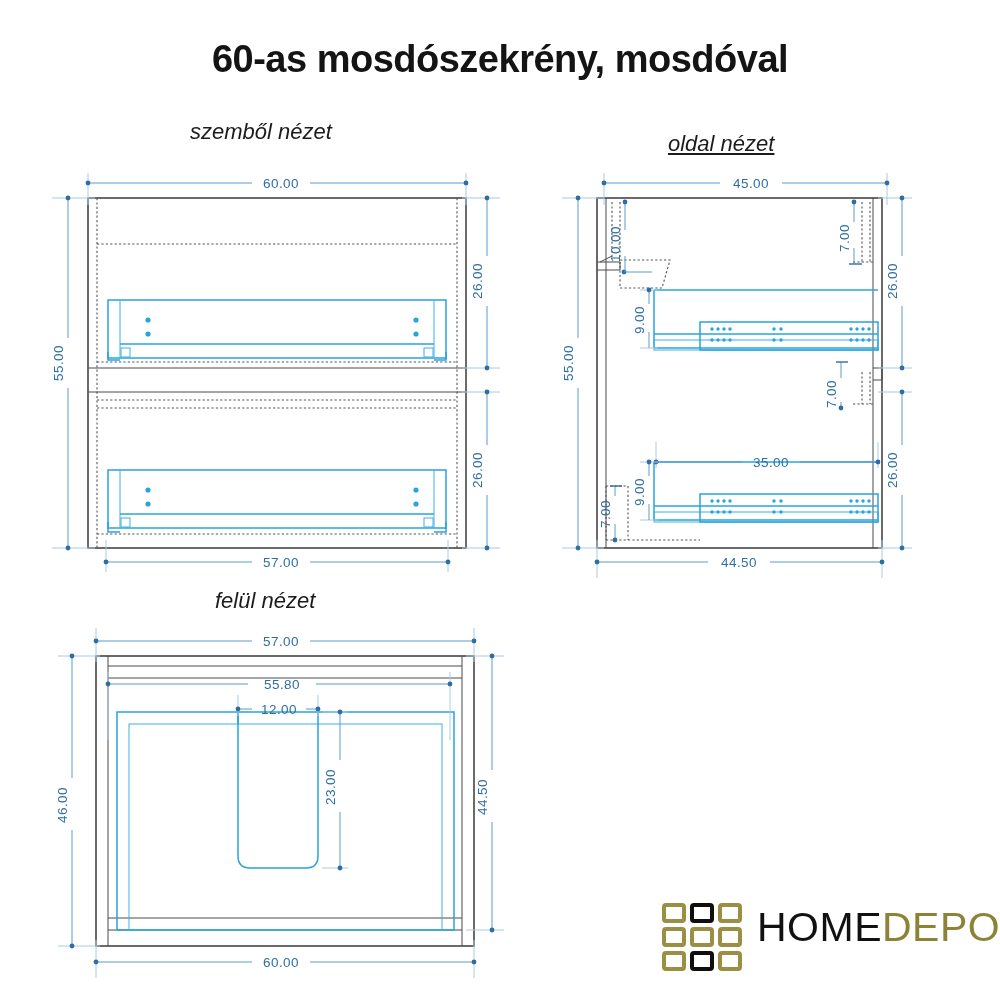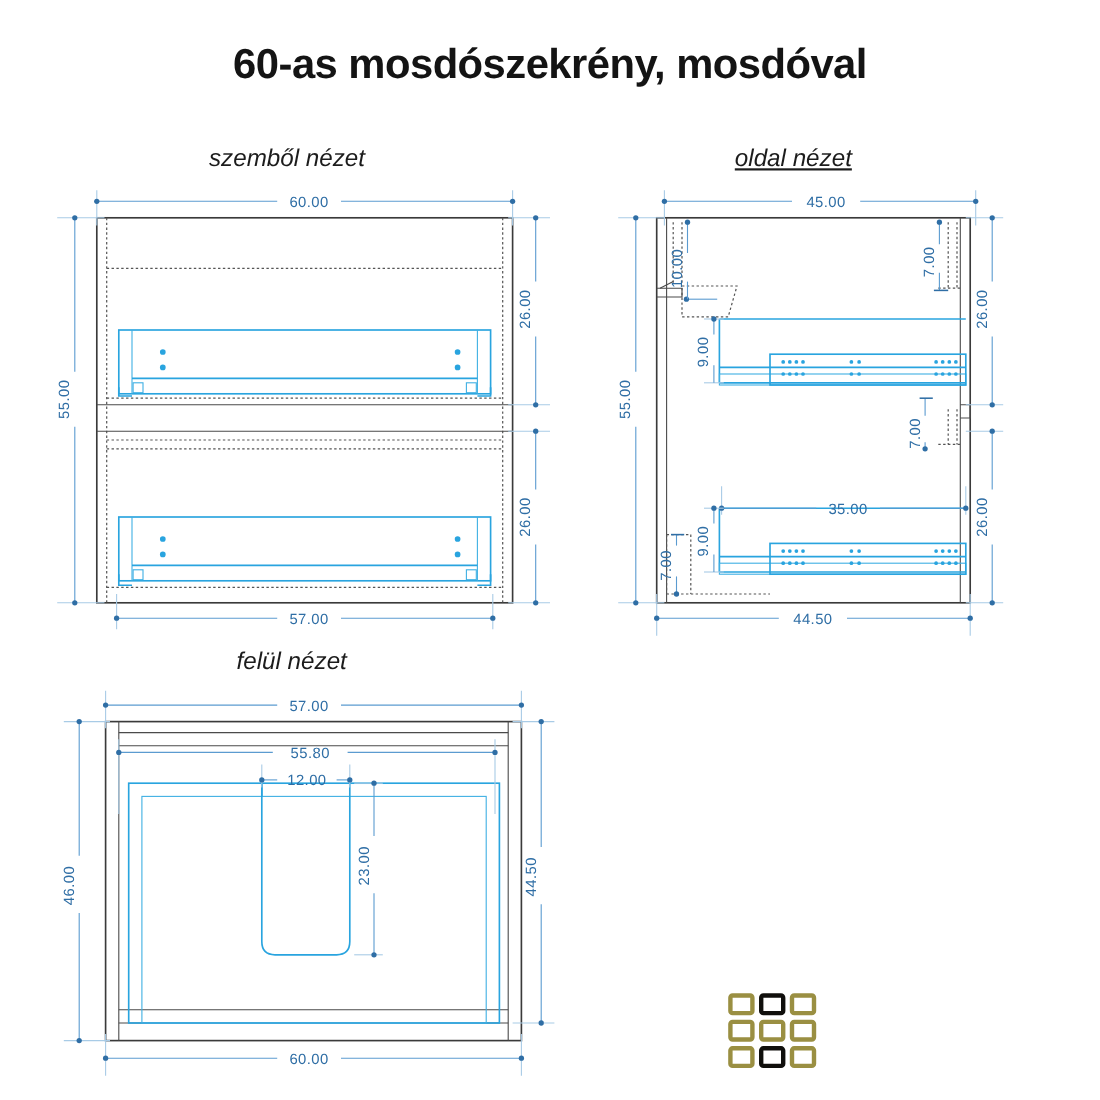--- a/index.html
+++ b/index.html
@@ -17,21 +17,21 @@
     text-align:center;
     font-size:38px;font-weight:bold;letter-spacing:-0.5px;
     color:#141414;
   }
 
   .view-label{
     position:absolute;
     font-size:22px;font-style:italic;color:#1c1c1c;
     white-space:nowrap;
   }
-  #lbl-front{left:190px;top:131px;}
+  #lbl-front{left:190px;top:119px;}
   #lbl-side{left:668px;top:131px;text-decoration:underline;}
   #lbl-top{left:215px;top:588px;}
 
   svg.draw{position:absolute;left:0;top:0;width:1000px;height:1000px;overflow:visible;}
 
   .dim-text{
     font-family:"Liberation Sans","DejaVu Sans",sans-serif;
     font-size:13.5px;fill:#2f6ea5;letter-spacing:0.4px;
   }
   .dim-line{stroke:#5b9bd0;stroke-width:1;fill:none;}
@@ -421,15 +421,16 @@
       <div class="cell olive"></div>
       <div class="cell dark"></div>
       <div class="cell olive"></div>
       <div class="cell olive"></div>
       <div class="cell olive"></div>
       <div class="cell olive"></div>
       <div class="cell olive"></div>
       <div class="cell dark"></div>
       <div class="cell olive"></div>
     </div>
+    <div class="logo-text"><span class="home">HOME</span><span class="depo">DEPO</span></div>
   </div>
 
 </div>
 
 </body></html>

